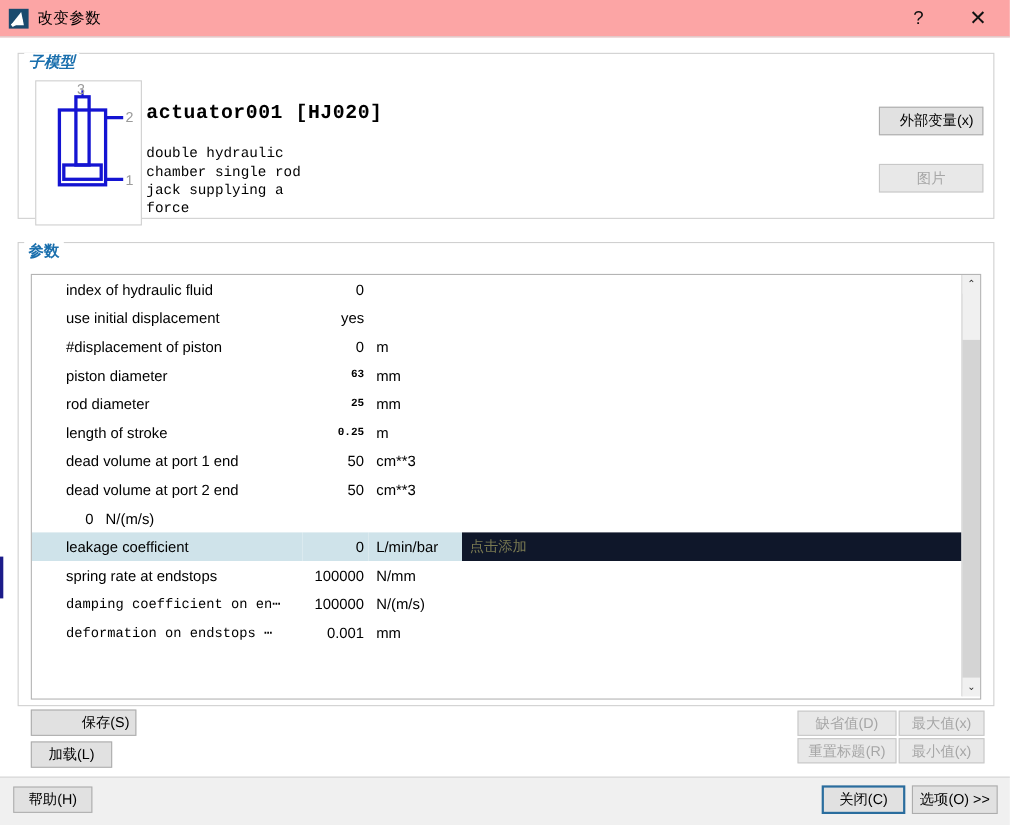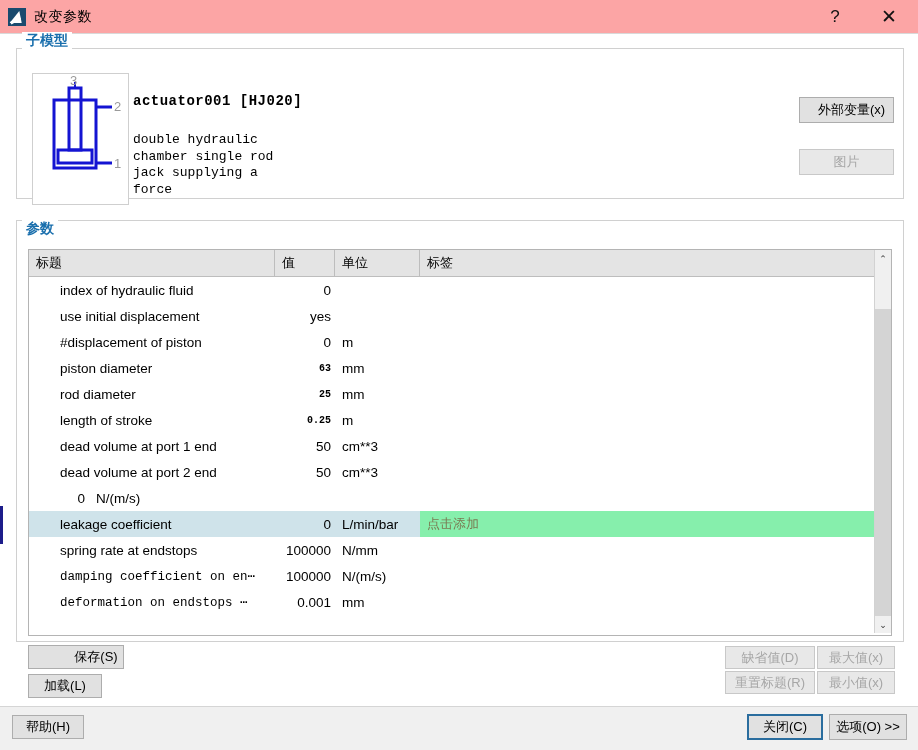--- a/index.html
+++ b/index.html
@@ -46,33 +46,33 @@
 
   
   .group{
     position:absolute;border:1px solid #d0d0d0;background:#fff;
   }
   .group-title{
     position:absolute;color:#1a6fad;font-weight:bold;font-size:14px;
     background:#fff;padding:0 4px;
   }
   #grp-submodel{left:16px;top:48px;width:886px;height:149px;}
-  #lbl-submodel{left:22px;top:32px;}
+  #lbl-submodel{left:22px;top:48px;font-style:italic;}
   #grp-params{left:16px;top:220px;width:886px;height:420px;}
   #lbl-params{left:22px;top:220px;}
 
   
   #icon-box{
     position:absolute;left:32px;top:73px;width:95px;height:130px;
     border:1px solid #cfcfcf;background:#fff;
   }
   #sm-title{
     position:absolute;left:133px;top:93px;
     font-family:"Liberation Mono","DejaVu Sans Mono",monospace;
-    font-weight:bold;font-size:14px;letter-spacing:.5px;
+    font-weight:bold;font-size:18px;letter-spacing:.5px;
   }
   #sm-desc{
     position:absolute;left:133px;top:132px;width:190px;
     font-family:"Liberation Mono","DejaVu Sans Mono",monospace;
     font-size:13px;line-height:16.5px;white-space:pre-line;
   }
 
   
   .btn{
     box-sizing:border-box;
@@ -110,21 +110,21 @@
   .row.selected .cell-value,
   .row.selected .cell-unit{background:#cfe3ea;}
   .cell{box-sizing:border-box;height:26px;display:flex;align-items:center;font-size:13.5px;}
   .cell-title{padding-left:31px;}
   .cell-value{justify-content:flex-end;padding-right:4px;}
   .cell-unit{padding-left:7px;}
   .cell-label{padding-left:7px;}
   .mono{font-family:"Liberation Mono","DejaVu Sans Mono",monospace;font-size:12.5px;}
   .bold{font-family:"Liberation Mono","DejaVu Sans Mono",monospace;font-weight:bold;font-size:10px;text-align:center;}
   .tag-add{
-    background:#86efac;width:455px;height:26px;box-sizing:border-box;
+    background:#0f172a;width:455px;height:26px;box-sizing:border-box;
     display:flex;align-items:center;padding-left:7px;color:#7a7a52;font-size:13px;
   }
   
   #vscroll{
     position:absolute;right:0;top:0;width:17px;height:383px;background:#f0f0f0;
     border-left:1px solid #d2d2d2;box-sizing:border-box;
   }
   .sb-arrow{
     width:16px;height:17px;display:flex;align-items:center;justify-content:center;
     font-size:9px;color:#333;background:#f0f0f0;
@@ -188,26 +188,20 @@
 jack supplying a
 force</div>
 
 <div class="btn" id="btn-extvar">外部变量(x)</div>
 <div class="btn disabled" id="btn-image">图片</div>
 
 <div class="group" id="grp-params"></div>
 <div class="group-title" id="lbl-params">参数</div>
 
 <div id="table-wrap">
-  <div id="thead">
-    <div class="th c-title">标题</div>
-    <div class="th c-value">值</div>
-    <div class="th c-unit">单位</div>
-    <div class="th c-label">标签</div>
-  </div>
   <div id="tbody">
       <div class="row">
         <div class="cell cell-title c-title">index of hydraulic fluid</div>
         <div class="cell cell-value c-value">0</div>
         <div class="cell cell-unit c-unit"></div>
         <div class="cell cell-label c-label"></div>
       </div>
       <div class="row">
         <div class="cell cell-title c-title">use initial displacement</div>
         <div class="cell cell-value c-value">yes</div>

